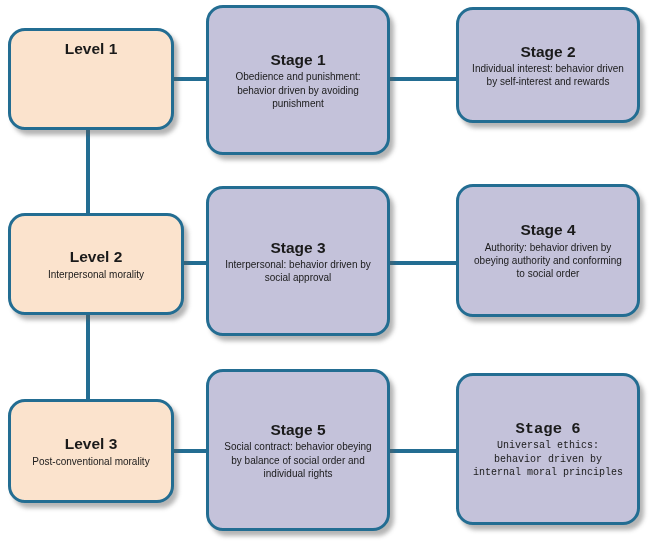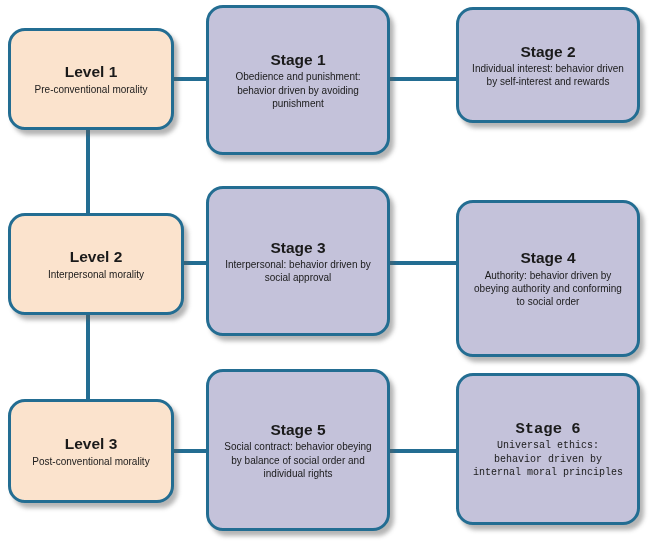--- a/index.html
+++ b/index.html
@@ -60,23 +60,22 @@
     <line x1="170" y1="263" x2="212" y2="263" stroke="#236d92" stroke-width="4"></line>
     <line x1="386" y1="263" x2="460" y2="263" stroke="#236d92" stroke-width="4"></line>
 
     <line x1="170" y1="451" x2="212" y2="451" stroke="#236d92" stroke-width="4"></line>
     <line x1="386" y1="451" x2="460" y2="451" stroke="#236d92" stroke-width="4"></line>
 
     <line x1="88" y1="124" x2="88" y2="220" stroke="#236d92" stroke-width="4"></line>
     <line x1="88" y1="310" x2="88" y2="404" stroke="#236d92" stroke-width="4"></line>
   </svg>
 
-  <div class="box level" style="left:8px; top:28px; width:166px; height:102px;">
+  <div class="box level" style="left:8px; top:28px; width:166px; height:102px;justify-content:space-between;">
     <div class="title">Level 1</div>
-    <div class="body">Pre-conventional morality</div>
   </div>
 
   <div class="box stage" style="left:206px; top:5px; width:184px; height:150px;">
     <div class="title">Stage 1</div>
     <div class="body">Obedience and punishment: behavior driven by avoiding punishment</div>
   </div>
 
   <div class="box stage" style="left:456px; top:7px; width:184px; height:116px;">
     <div class="title">Stage 2</div>
     <div class="body">Individual interest: behavior driven by self-interest and rewards</div>
@@ -85,21 +84,21 @@
   <div class="box level" style="left:8px; top:213px; width:176px; height:102px;">
     <div class="title">Level 2</div>
     <div class="body">Interpersonal morality</div>
   </div>
 
   <div class="box stage" style="left:206px; top:186px; width:184px; height:150px;">
     <div class="title">Stage 3</div>
     <div class="body">Interpersonal: behavior driven by social approval</div>
   </div>
 
-  <div class="box stage" style="left:456px; top:200px; width:184px; height:157px;">
+  <div class="box stage" style="left:456px; top:184px; width:184px; height:133px;">
     <div class="title">Stage 4</div>
     <div class="body">Authority: behavior driven by obeying authority and conforming to social order</div>
   </div>
 
   <div class="box level" style="left:8px; top:399px; width:166px; height:104px;justify-content:center;">
     <div class="title">Level 3</div>
     <div class="body">Post-conventional morality</div>
   </div>
 
   <div class="box stage" style="left:206px; top:369px; width:184px; height:162px;">

